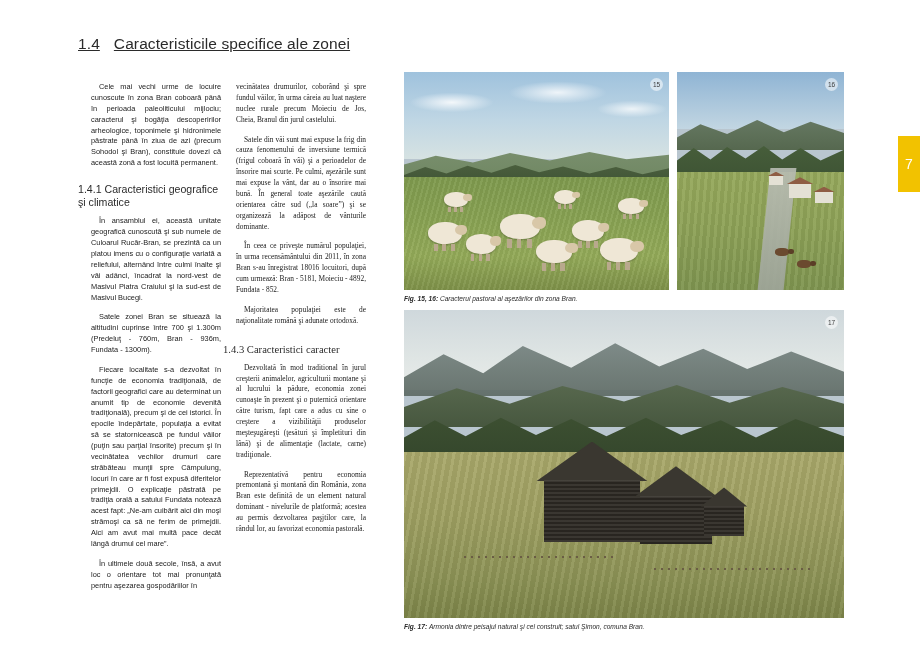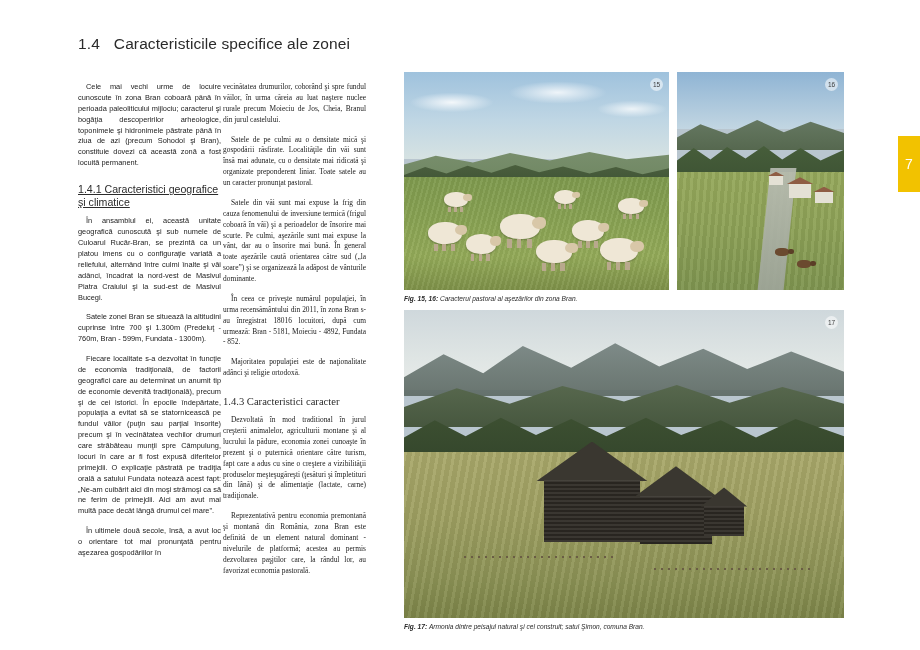--- a/index.html
+++ b/index.html
@@ -25,60 +25,60 @@
   
   .chapter-heading {
     position: absolute;
     left: 78px;
     top: 34px;
     width: 300px;
     font-size: 15.5px;
     line-height: 1.32;
     color: #2b2b2b;
     letter-spacing: 0.1px;
+    text-decoration: underline;
   }
   .chapter-heading .num {
     margin-right: 14px;
   }
 
   
   .col {
     position: absolute;
     top: 82px;
     width: 143px;
     font-size: 7.4px;
     line-height: 1.47;
     color: #212121;
     text-align: justify;
   }
   .col-1 { left: 78px; }
   .col-2 { left: 223px; font-family: Liberation Serif, serif; }
 
   .col p {
-    margin: 0 0 0 0;
+    margin: 0 0 0 13px;
     text-indent: 8px;
   }
   .col p + p {
     margin-top: 9px;
   }
   .col p.noindent {
     text-indent: 0;
   }
   .col h3 {
     margin: 16px 0 7px 0;
     font-size: 10.6px;
     line-height: 1.25;
     font-weight: 400;
     color: #2b2b2b;
     text-indent: 0;
     text-align: left;
   }
   .col h3.first {
     margin-top: 14px;
-    text-decoration: underline;
   }
 
   
   .photo {
     position: absolute;
     overflow: hidden;
     background: #b9c6cf;
   }
   .photo .badge {
     position: absolute;
@@ -302,32 +302,31 @@
   <div class="chapter-heading">
     <span class="num">1.4</span><span>Caracteristicile specifice ale zonei</span>
   </div>
 
   <div class="col col-1">
     <p>Cele mai vechi urme de locuire cunoscute în zona Bran coboară până în perioada paleoliticului mijlociu; caracterul şi bogăţia descoperirilor arheologice, toponimele şi hidronimele  păstrate până în ziua de azi (precum Sohodol şi Bran), constituie dovezi că această zonă  a fost locuită permanent.</p>
 
     <h3 class="first">1.4.1 Caracteristici geografice şi climatice</h3>
 
     <p>În ansamblul ei, această unitate geografică cunoscută şi sub numele de Culoarul Rucăr-Bran, se prezintă ca un platou imens cu o configuraţie variată a reliefului, alternând între culmi înalte şi văi adânci, încadrat la nord-vest de Masivul Piatra Craiului şi la sud-est de Masivul Bucegi.</p>
-    <p>Satele zonei Bran se situează la altitudini cuprinse între 700 şi 1.300m (Predeluţ - 760m, Bran - 599m, Fundata - 1300m).</p>
+    <p>Satele zonei Bran se situează la altitudini cuprinse între 700 şi 1.300m (Predeluţ - 760m, Bran - 936m, Fundata - 1300m).</p>
     <p>Fiecare localitate s-a dezvoltat în funcţie de economia tradiţională, de factorii geografici care au determinat un anumit tip de economie devenită tradiţională), precum şi de cei istorici. În epocile îndepărtate, populaţia a evitat să se statornicească pe fundul văilor (puţin sau parţial însorite) precum şi în vecinătatea vechilor drumuri care străbăteau munţii spre Câmpulung, locuri în care ar fi fost expusă diferitelor primejdii. O explicaţie păstrată pe tradiţia orală a satului Fundata notează acest fapt: „Ne-am cuibărit aici din moşi strămoşi ca să ne ferim de primejdii. Aici am avut mai multă pace decât lângă drumul cel mare”.</p>
     <p>În ultimele două secole, însă, a avut loc o orientare tot mai pronunţată pentru aşezarea gospodăriilor în</p>
   </div>
 
   <div class="col col-2">
     <p class="noindent">vecinătatea drumurilor, coborând şi spre fundul văilor, în urma căreia au luat naştere nuclee rurale precum Moieciu de Jos, Cheia, Branul din jurul castelului.</p>
-    <p>Satele de pe culmi au o densitate mică şi gospodării răsfirate. Localităţile din văi sunt însă mai adunate, cu o densitate mai ridicată şi organizate preponderent liniar. Toate satele au un caracter pronunţat pastoral.</p>
     <p>Satele din văi sunt mai expuse la frig din cauza fenomenului de inversiune termică (frigul coboară în vâi) şi a perioadelor de însorire mai scurte. Pe culmi, aşezările sunt mai expuse la vânt, dar au o însorire mai bună. În general toate aşezările caută orientarea către sud („la soare”) şi se organizează la adăpost de vânturile dominante.</p>
 
     <p>În ceea ce priveşte numărul populaţiei, în urma recensământului din 2011, în zona Bran s-au înregistrat 18016 locuitori, după cum urmează: Bran - 5181, Moieciu - 4892, Fundata - 852.</p>
-    <p>Majoritatea populaţiei este de naţionalitate adânci şi religie ortodoxă.</p>
+    <p>Majoritatea populaţiei este de naţionalitate română şi adunate ortodoxă.</p>
 
     <h3>1.4.3 Caracteristici caracter</h3>
     <p>Dezvoltată în mod traditional în jurul creşterii animalelor, agriculturii montane şi al lucrului la pădure, economia zonei cunoaşte în prezent şi o puternică orientare către turism, fapt care a adus cu sine o creştere a vizibilităţii produselor meşteşugăreşti (ţesături şi împletituri din lână) şi de alimentaţie (lactate, carne) tradiţionale.</p>
     <p>Reprezentativă pentru economia premontană şi montană din România, zona Bran este definită de un element natural dominant - nivelurile de platformă; acestea au permis dezvoltarea paşjtilor care, la rândul lor, au favorizat economia pastorală.</p>
   </div>
 
   <div class="photo" id="photo15">
     <div class="p15-sky"></div>
     <div class="p15-clouds"></div>
     <div class="p15-hills"></div>

